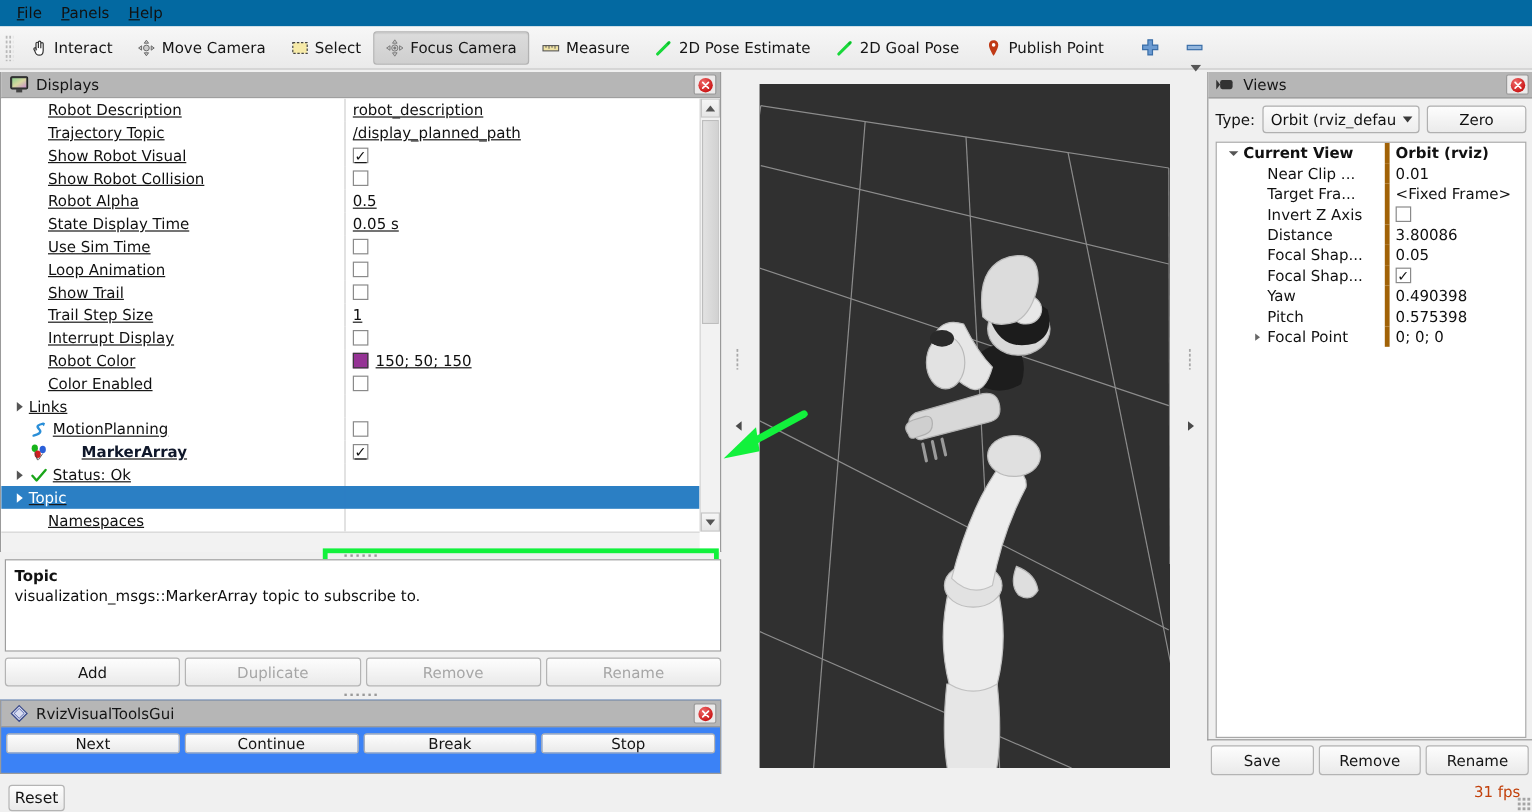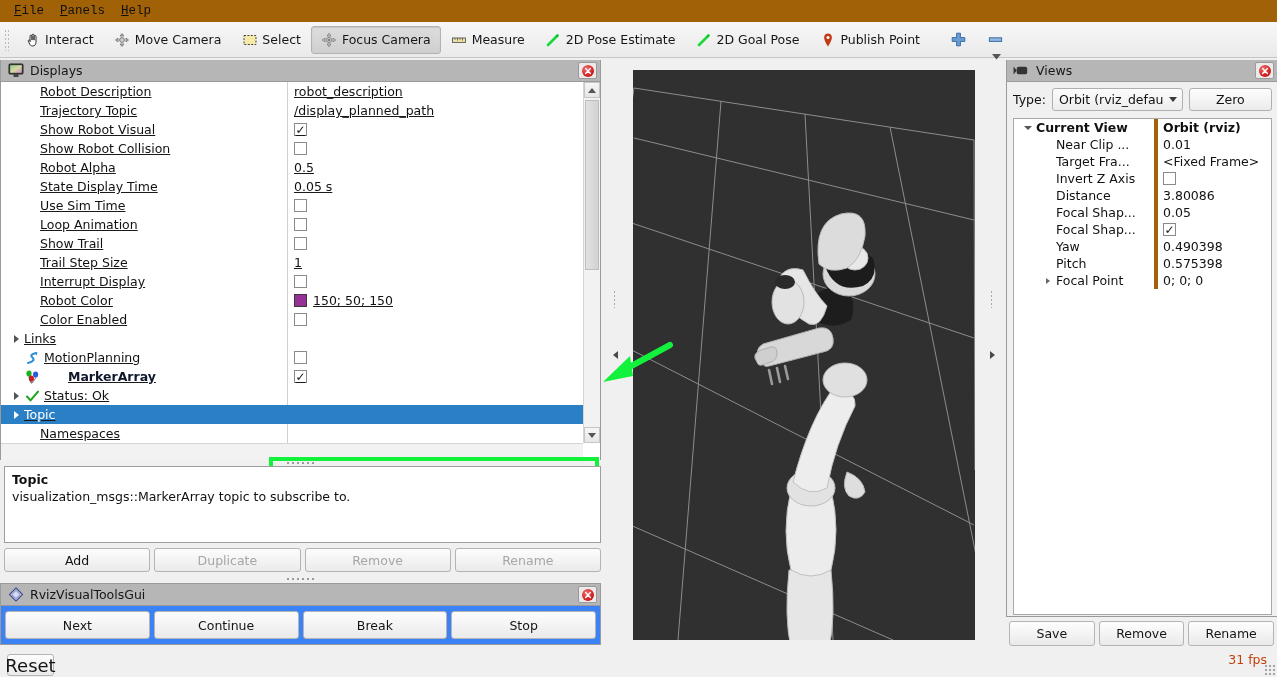--- a/index.html
+++ b/index.html
@@ -11,21 +11,21 @@
     font-family: "DejaVu Sans", "Liberation Sans", sans-serif;
     font-size: 12.5px;
     color: #1a1a1a;
     -webkit-font-smoothing: antialiased;
   }
   #app { position: relative; width: 1277px; height: 677px; }
 
   
   .menubar {
     position: absolute; left: 0; top: 0; width: 1277px; height: 22px;
-    background: #a16207; display: flex; align-items: center; padding-left: 6px; font-family: Liberation Mono, monospace;
+    background: #0369a1; display: flex; align-items: center; padding-left: 6px;
   }
   .menu-item {
     padding: 2px 8px; font-size: 12.5px; color: #111; cursor: default; line-height: 16px;
   }
   .menu-item u { text-decoration: underline; }
 
   
   .toolbar {
     position: absolute; left: 0; top: 22px; width: 1277px; height: 36px;
     background: linear-gradient(#f7f7f7, #eaeaea);
@@ -171,28 +171,28 @@
 
   
   #rvtg {
     position: absolute; left: 0; top: 583px; width: 601px; height: 62px;
     background: #3b82f6; border: 1px solid #9a9a9a;
   }
   #rvtg .panel-title { border-bottom: 1px solid #9a9a9a; }
   #rvtg .row-btns {
     display: flex; gap: 4px; padding: 5px 4px 0 4px;
   }
-  #rvtg .row-btns .qbtn { height: 28px; }
+  #rvtg .row-btns .qbtn { height: 17px; }
 
   #reset-row { position: absolute; left: 7px; top: 654px; }
   #reset-btn {
     width: 47px; height: 22px; border: 1px solid #b4b4b4; border-radius: 3px;
     background: linear-gradient(#fdfdfd,#eaeaea);
     display: flex; align-items: center; justify-content: center;
-    font-size: 18px; color: #141414; cursor: default;
+    font-size: 13px; color: #141414; cursor: default;
   }
 
   
   #viewport {
     position: absolute; left: 633px; top: 70px; width: 342px; height: 570px;
     background: #303030; overflow: hidden;
   }
   #viewport svg { display: block; }
   .collapse-handle {
     position: absolute; width: 10px; height: 46px;

